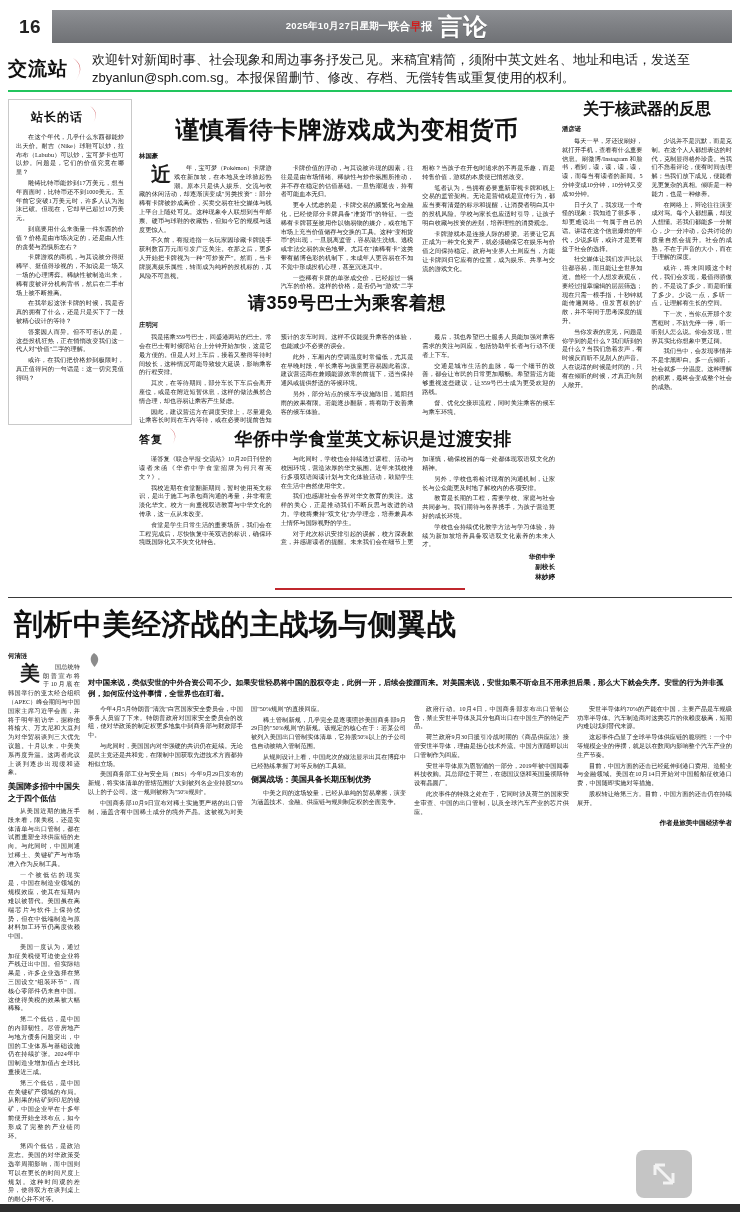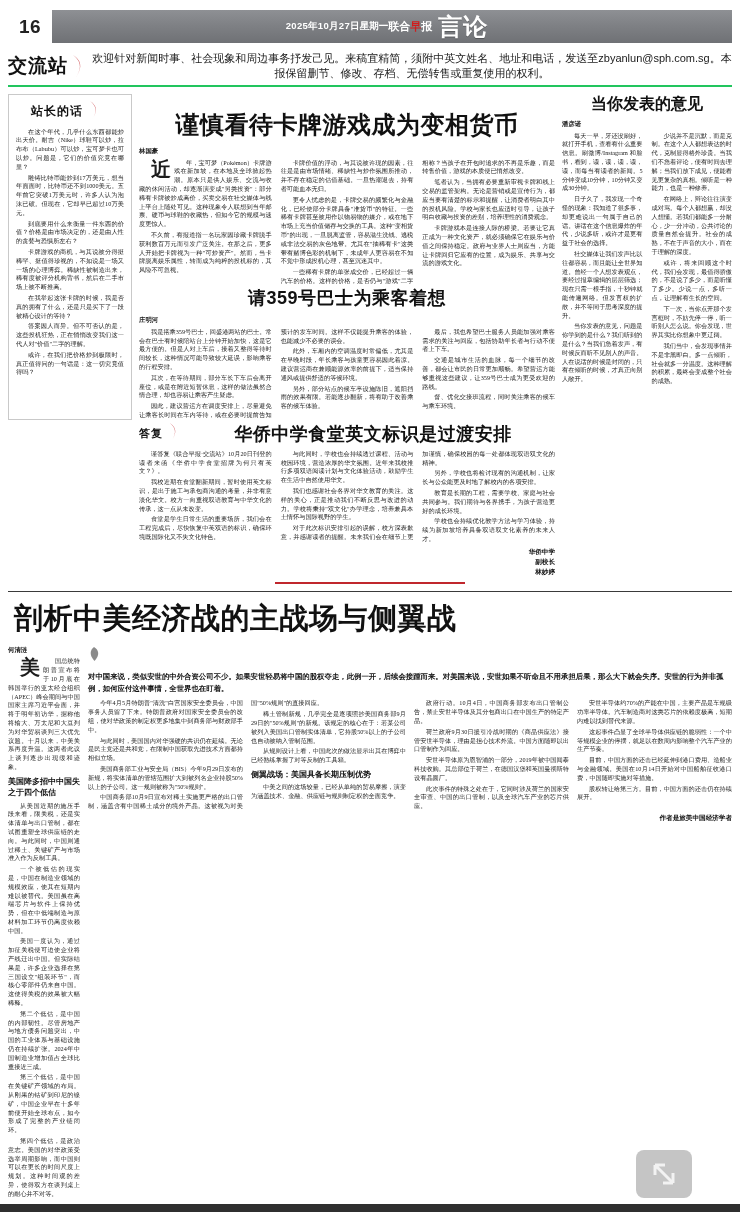--- a/index.html
+++ b/index.html
@@ -42,23 +42,22 @@
   .jiaoliu{display:flex;align-items:center;margin-top:8px;padding-bottom:4px;border-bottom:2px solid #22c55e;}
   .jiaoliu-title{
     font-size:19px;font-weight:700;letter-spacing:1px;white-space:nowrap;
     font-family:"Liberation Serif","DejaVu Serif",serif;
   }
   .swoosh{
     width:14px;height:22px;margin:0 7px 0 3px;position:relative;flex:0 0 14px;
   }
   .swoosh svg{display:block;}
   .jiaoliu-note{
-    font-size:11px;line-height:1.35;color:#1a1a1a;flex:1;
-    font-family:"Liberation Sans","DejaVu Sans",sans-serif;
-    text-align:center;
+    font-size:13px;line-height:1.35;color:#1a1a1a;flex:1;
+    font-family:"Liberation Sans","DejaVu Sans",sans-serif;
   }
 
   
   .col-text{
     font-size:6.2px;line-height:1.42;text-align:justify;color:#1c1c1c;
     -webkit-hyphens:auto;
   }
   .col-text p{margin:0 0 2px 0;text-indent:12px;}
 
   
@@ -215,21 +214,21 @@
         <p>因此，建议营运方在调度安排上，尽量避免让乘客长时间在车内等待，或在必要时提前告知预计的发车时间。这样不仅能提升乘客的体验，也能减少不必要的误会。</p>
         <p>此外，车厢内的空调温度时常偏低，尤其是在早晚时段，年长乘客与孩童更容易因此着凉。建议营运商在兼顾能源效率的前提下，适当保持通风或提供舒适的等候环境。</p>
         <p>另外，部分站点的候车亭设施陈旧，遮阳挡雨的效果有限。若能逐步翻新，将有助于改善乘客的候车体验。</p>
         <p>最后，我也希望巴士服务人员能加强对乘客需求的关注与回应，包括协助年长者与行动不便者上下车。</p>
         <p>交通是城市生活的血脉，每一个细节的改善，都会让市民的日常更加顺畅。希望营运方能够重视这些建议，让359号巴士成为更受欢迎的路线。</p>
         <p>督、优化交接班流程，同时关注乘客的候车与乘车环境。</p>
       </div>
     </div>
 
     <div class="right-col">
-      <h2 class="right-lead">当你发表的意见</h2>
+      <h2 class="right-lead">关于核武器的反思</h2>
       <div class="byline-small">潘彦诺</div>
       <div class="col-text cols2">
         <p>每天一早，牙还没刷好，就打开手机，查看有什么重要信息。刷微博/Instagram 和脸书，看到，读，读，读，读，读，而每当有读者的新闻。5分钟变成10分钟，10分钟又变成30分钟。</p>
         <p>日子久了，我发现一个奇怪的现象：我知道了很多事，却更难说出一句属于自己的话。讲话在这个信息爆炸的年代，少说多听，或许才是更有益于社会的选择。</p>
         <p>社交媒体让我们发声比以往都容易，而且能让全世界知道。曾经一个人想发表观点，要经过报章编辑的层层筛选；现在只需一根手指，十秒钟就能传遍网络。但发言权的扩散，并不等同于思考深度的提升。</p>
         <p>当你发表的意见，问题是你学到的是什么？我们听到的是什么？当我们急着发声，有时候反而听不见别人的声音。人在说话的时候是封闭的，只有在倾听的时候，才真正向别人敞开。</p>
         <p>少说并不是沉默，而是克制。在这个人人都想表达的时代，克制显得格外珍贵。当我们不急着评论，便有时间去理解；当我们放下成见，便能看见更复杂的真相。倾听是一种能力，也是一种修养。</p>
         <p>在网络上，辩论往往演变成对骂。每个人都想赢，却没人想懂。若我们都能多一分耐心，少一分冲动，公共讨论的质量自然会提升。社会的成熟，不在于声音的大小，而在于理解的深度。</p>
         <p>或许，将来回顾这个时代，我们会发现，最值得骄傲的，不是说了多少，而是听懂了多少。少说一点，多听一点，让理解有生长的空间。</p>
         <p>下一次，当你点开那个发言框时，不妨先停一停，听一听别人怎么说。你会发现，世界其实比你想象中更辽阔。</p>

